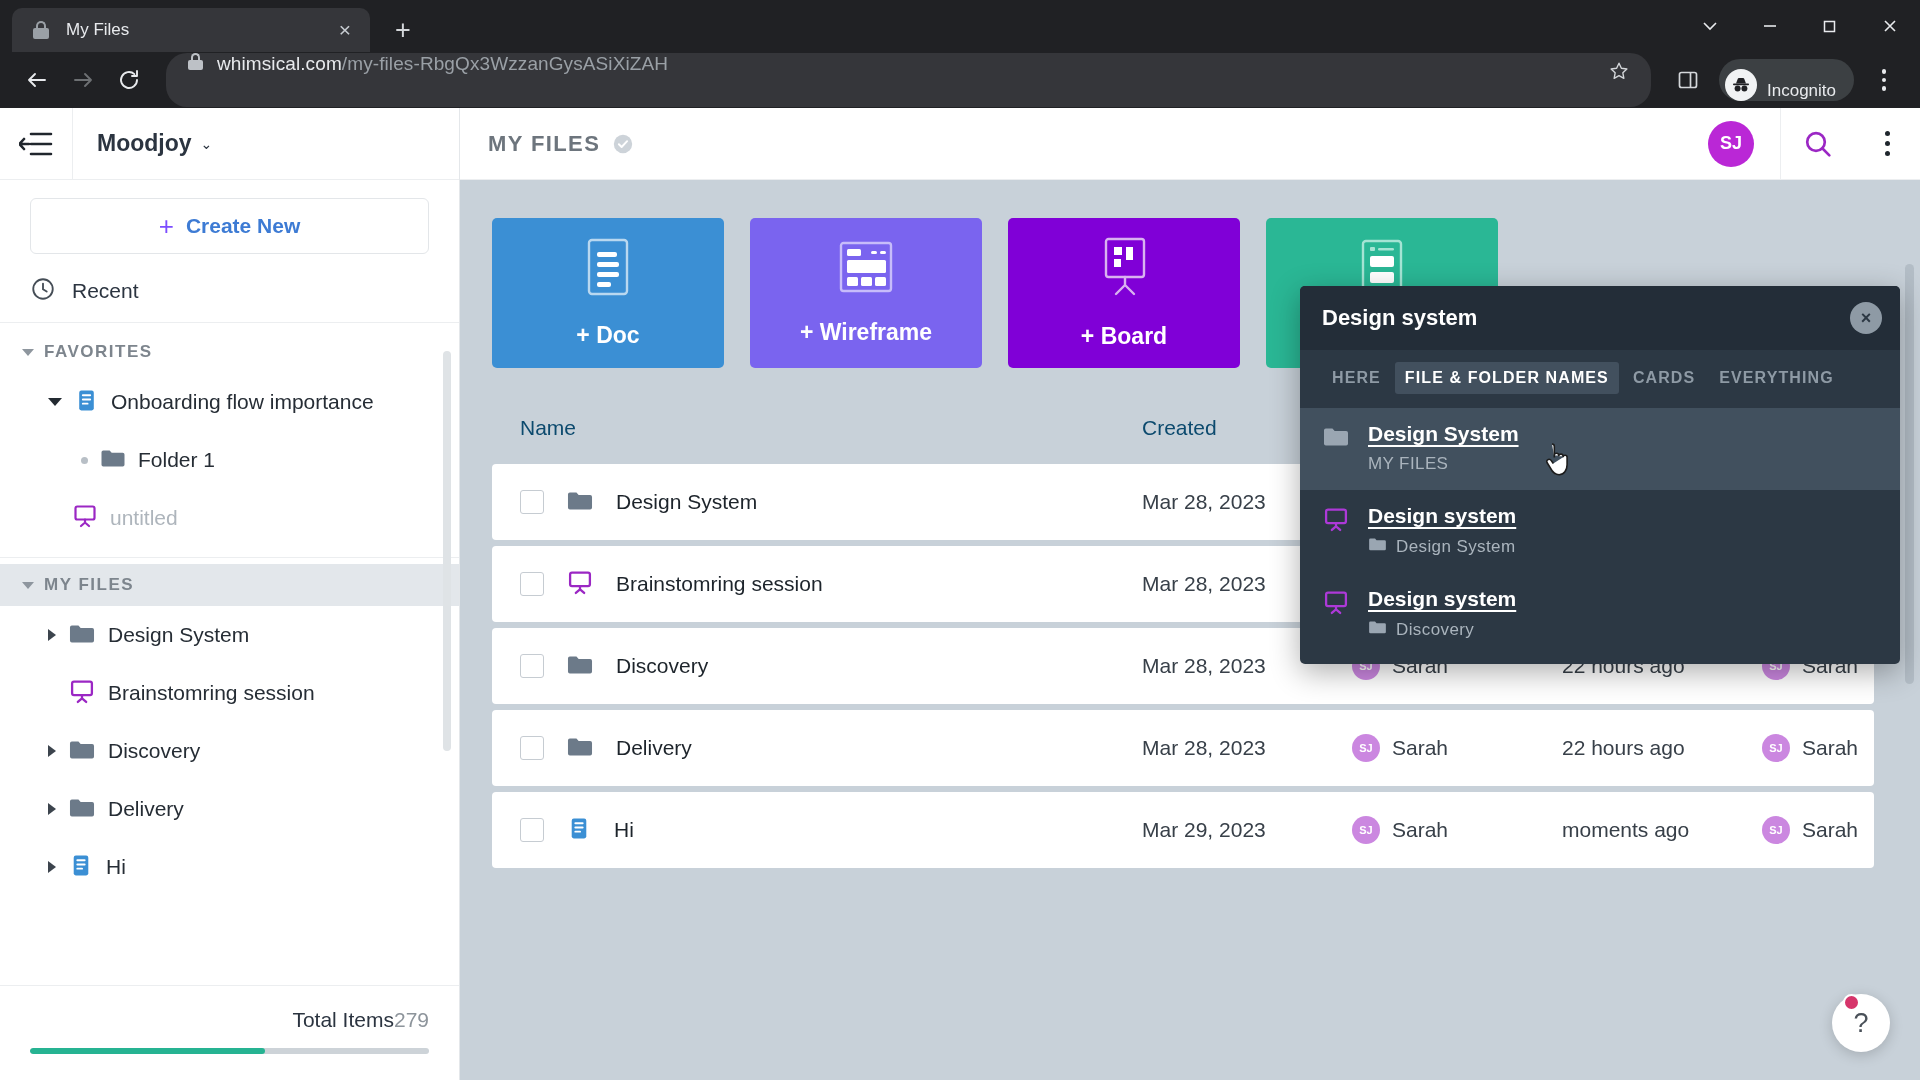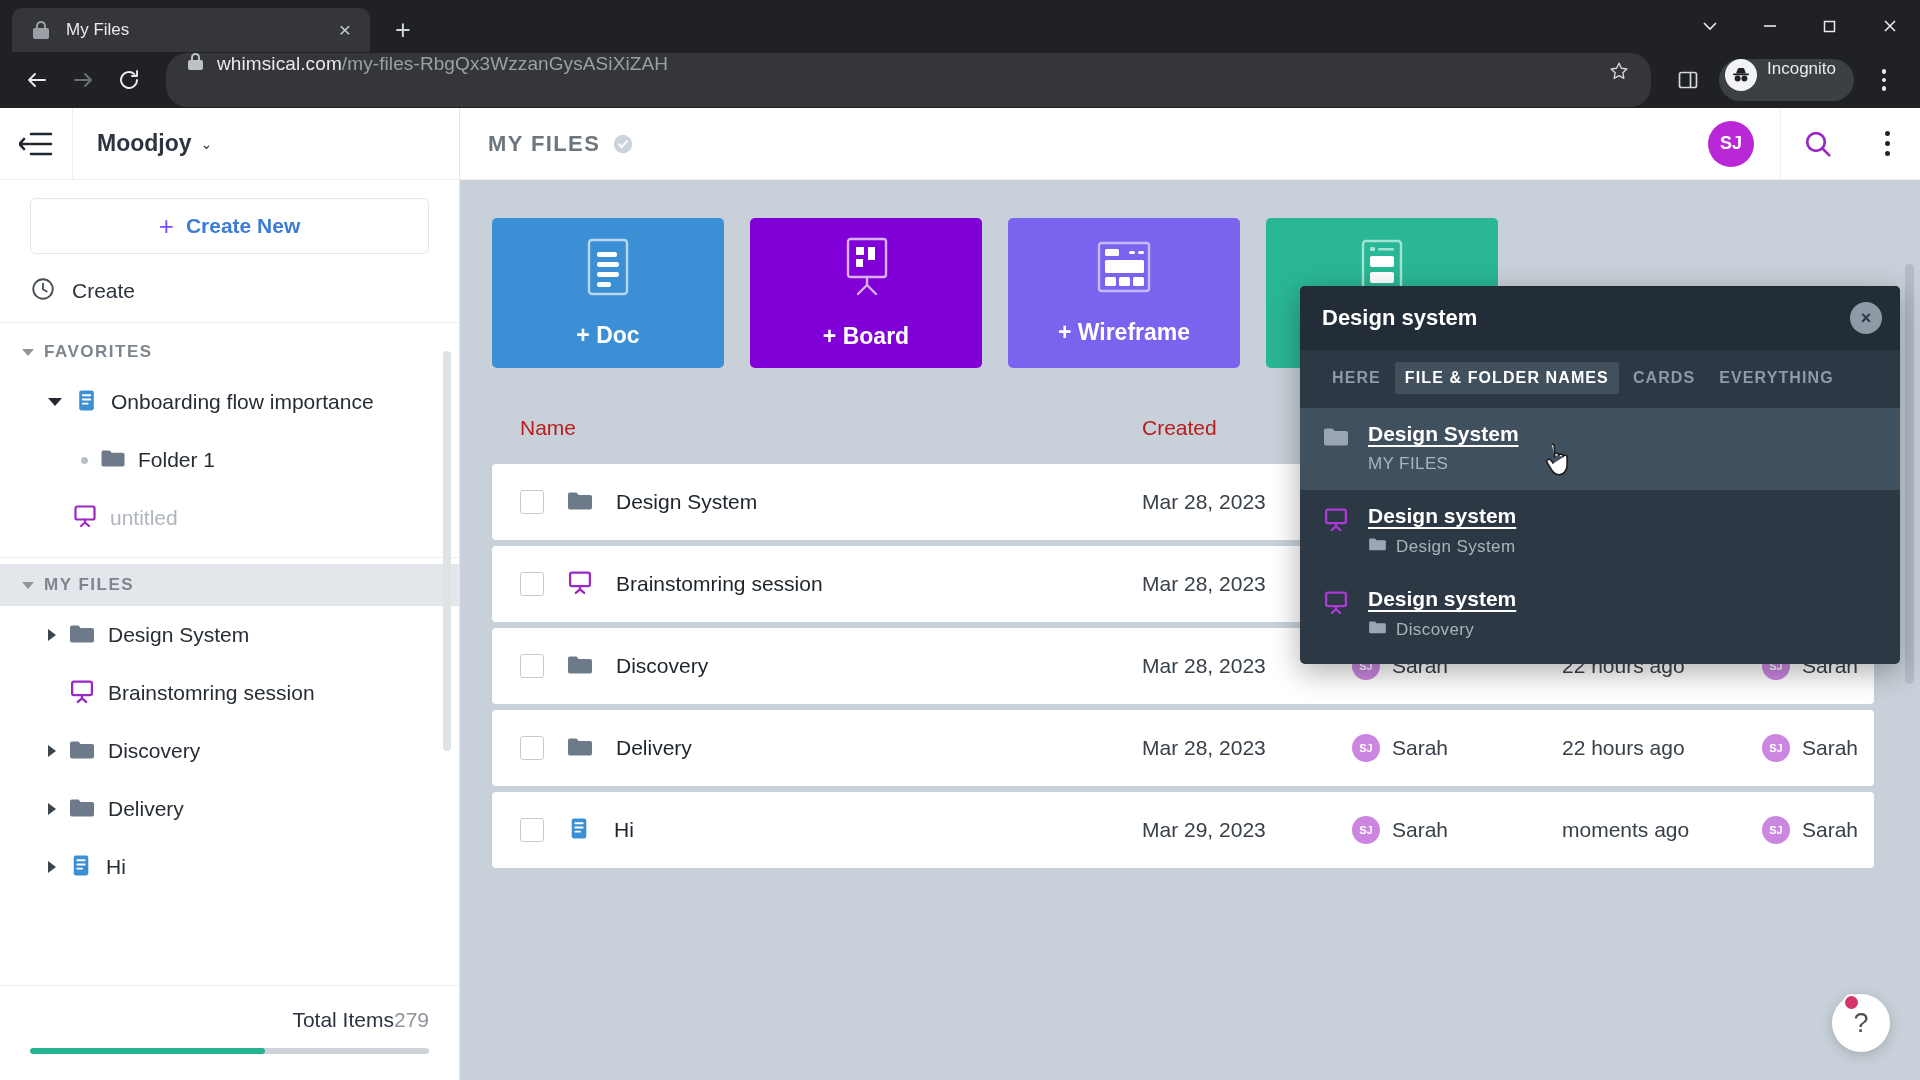--- a/index.html
+++ b/index.html
@@ -37,21 +37,21 @@
     display: flex; align-items: flex-start; padding: 0 14px 0 22px; gap: 14px; position: relative;
   }
   .site-lock { width: 15px; height: 17px; position: relative; flex: 0 0 15px; }
   .site-lock .b { position: absolute; left: 0; bottom: 0; width: 15px; height: 10px; background: #bdc1c6; border-radius: 2px; }
   .site-lock .s { position: absolute; left: 3px; top: 0; width: 9px; height: 8px; border: 2px solid #bdc1c6; border-bottom: none; border-radius: 4.5px 4.5px 0 0; }
   .url { font-size: 19px; color: #9aa0a6; white-space: nowrap; letter-spacing: .1px; }
   .url b { color: #e8eaed; font-weight: 400; }
   .omni-right { margin-left: auto; display: flex; align-items: center; gap: 6px; }
   .omni-icon { width: 36px; height: 36px; display: flex; align-items: center; justify-content: center; color: #d4d7da; }
   .tb-icon { width: 42px; height: 42px; display: flex; align-items: center; justify-content: center; color: #d4d7da; flex: 0 0 42px; }
-  .incognito-pill { height: 42px; background: #3c4043; border-radius: 21px; display: flex; align-items: flex-start; gap: 10px; padding: 0 18px 0 6px; margin-left: 6px; }
+  .incognito-pill { height: 42px; background: #3c4043; border-radius: 21px; display: flex; align-items: flex-end; gap: 10px; padding: 0 18px 0 6px; margin-left: 6px; }
   .incog-av { width: 32px; height: 32px; border-radius: 50%; background: #f1f3f4; display: flex; align-items: center; justify-content: center; }
   .incognito-pill span { color: #e8eaed; font-size: 17px; }
   .kebab { width: 40px; height: 40px; display: flex; flex-direction: column; align-items: center; justify-content: center; gap: 4px; margin-left: 6px; }
   .kebab i { width: 4.5px; height: 4.5px; border-radius: 50%; background: #e8eaed; display: block; }
 
   
   .app { width: 1920px; height: 972px; display: flex; background: #ffffff; position: relative; }
 
   
   .sidebar { width: 460px; flex: 0 0 460px; background: #fff; border-right: 1px solid #e4e7ea; display: flex; flex-direction: column; position: relative; }
@@ -106,21 +106,21 @@
   .head-kebab i { width: 5px; height: 5px; border-radius: 50%; background: #1f262d; }
 
   .main-body { flex: 1; overflow: hidden; position: relative; padding: 38px 46px 0 32px; }
 
   .cards { display: flex; gap: 26px; }
   .card { width: 232px; height: 150px; border-radius: 5px; display: flex; flex-direction: column; align-items: center; justify-content: center; gap: 22px; }
   .card .cl { color: #fff; font-size: 23px; font-weight: 700; }
 
   .table { margin-top: 48px; }
   .thead { display: flex; align-items: center; padding: 0 0 24px 0; }
-  .th { font-size: 21px; color: #b91c1c; }
+  .th { font-size: 21px; color: #0c4a6e; }
   .col-name { width: 650px; flex: 0 0 650px; padding-left: 28px; }
   .col-created { width: 210px; flex: 0 0 210px; }
   .col-creator { width: 210px; flex: 0 0 210px; }
   .col-mod { width: 200px; flex: 0 0 200px; }
   .col-modby { flex: 1; }
 
   .trow { display: flex; align-items: center; height: 76px; background: #fff; border-radius: 4px; margin-bottom: 6px; }
   .cb { width: 24px; height: 24px; border: 1.6px solid #c6ccd2; border-radius: 3px; background: #fff; flex: 0 0 24px; }
   .namecell { display: flex; align-items: center; gap: 22px; padding-left: 28px; }
   .fname { font-size: 21px; color: #1d242b; white-space: nowrap; }
@@ -277,21 +277,21 @@
       </div>
     </div>
 
     <div class="sb-recent">
       <span>
         <svg width="26" height="26" viewBox="0 0 24 24">
             <circle cx="12" cy="12" r="9" stroke="#454d56" stroke-width="1.7" fill="none"></circle>
             <path d="M12 7v5.3l3.4 2" stroke="#454d56" stroke-width="1.7" fill="none" stroke-linecap="round"></path>
           </svg>
       </span>
-      <span class="lbl">Create</span>
+      <span class="lbl">Recent</span>
     </div>
     <div class="sb-divider"></div>
 
     <div class="sb-scroll">
       <div class="sb-scrollbar"></div>
 
       <div class="sec-head">
         <span class="tri"></span>
         <span class="lbl">FAVORITES</span>
       </div>
@@ -423,47 +423,47 @@
             <svg width="50" height="58" viewBox="0 0 50 58">
                 <rect x="6" y="2" width="38" height="54" rx="3" stroke="#b9d8f0" stroke-width="2.4" fill="none"></rect>
                 <rect x="14" y="14" width="20" height="5" rx="2" fill="#fff"></rect>
                 <rect x="14" y="24" width="22" height="5" rx="2" fill="#fff"></rect>
                 <rect x="14" y="34" width="22" height="5" rx="2" fill="#fff"></rect>
                 <rect x="14" y="44" width="14" height="5" rx="2" fill="#fff"></rect>
               </svg>
           </span>
           <span class="cl">+ Doc</span>
         </div>
-        <div class="card" style="background:#8000d7;">
-          <span>
-            <svg width="56" height="60" viewBox="0 0 56 60">
-                <rect x="10" y="2" width="38" height="38" rx="2.5" stroke="#d9b2f0" stroke-width="2.4" fill="none"></rect>
-                <rect x="18" y="10" width="8" height="8" fill="#fff"></rect>
-                <rect x="30" y="10" width="7" height="13" fill="#fff"></rect>
-                <rect x="18" y="22" width="7" height="8" fill="#fff"></rect>
-                <path d="M29 40v8M29 48l-9 9M29 48l9 9" stroke="#d9b2f0" stroke-width="2.4" stroke-linecap="round"></path>
-              </svg>
-          </span>
-          <span class="cl">+ Board</span>
-        </div>
         <div class="card" style="background:#7a64ef;">
           <span>
             <svg width="56" height="52" viewBox="0 0 56 52">
                 <rect x="3" y="2" width="50" height="48" rx="2.5" stroke="#c7bcfa" stroke-width="2.4" fill="none"></rect>
                 <rect x="9" y="8" width="14" height="7" rx="1.5" fill="#fff"></rect>
                 <rect x="33" y="10" width="6" height="3" rx="1.5" fill="#fff"></rect>
                 <rect x="42" y="10" width="6" height="3" rx="1.5" fill="#fff"></rect>
                 <rect x="9" y="19" width="39" height="13" rx="1.5" fill="#fff"></rect>
                 <rect x="9" y="36" width="11" height="9" rx="1.5" fill="#fff"></rect>
                 <rect x="23" y="36" width="11" height="9" rx="1.5" fill="#fff"></rect>
                 <rect x="37" y="36" width="11" height="9" rx="1.5" fill="#fff"></rect>
               </svg>
           </span>
           <span class="cl">+ Wireframe</span>
         </div>
+        <div class="card" style="background:#8000d7;">
+          <span>
+            <svg width="56" height="60" viewBox="0 0 56 60">
+                <rect x="10" y="2" width="38" height="38" rx="2.5" stroke="#d9b2f0" stroke-width="2.4" fill="none"></rect>
+                <rect x="18" y="10" width="8" height="8" fill="#fff"></rect>
+                <rect x="30" y="10" width="7" height="13" fill="#fff"></rect>
+                <rect x="18" y="22" width="7" height="8" fill="#fff"></rect>
+                <path d="M29 40v8M29 48l-9 9M29 48l9 9" stroke="#d9b2f0" stroke-width="2.4" stroke-linecap="round"></path>
+              </svg>
+          </span>
+          <span class="cl">+ Board</span>
+        </div>
         <div class="card" style="background:#2ab795;">
           <span>
             <svg width="48" height="56" viewBox="0 0 48 56">
                 <rect x="5" y="2" width="38" height="50" rx="3" stroke="#a5e4d4" stroke-width="2.4" fill="none"></rect>
                 <rect x="12" y="8" width="5" height="4" rx="1" fill="#a5e4d4"></rect>
                 <rect x="20" y="9" width="16" height="2.5" rx="1.2" fill="#a5e4d4"></rect>
                 <rect x="12" y="17" width="24" height="11" rx="2" fill="#fff"></rect>
                 <rect x="12" y="33" width="24" height="11" rx="2" fill="#fff"></rect>
               </svg>
           </span>

